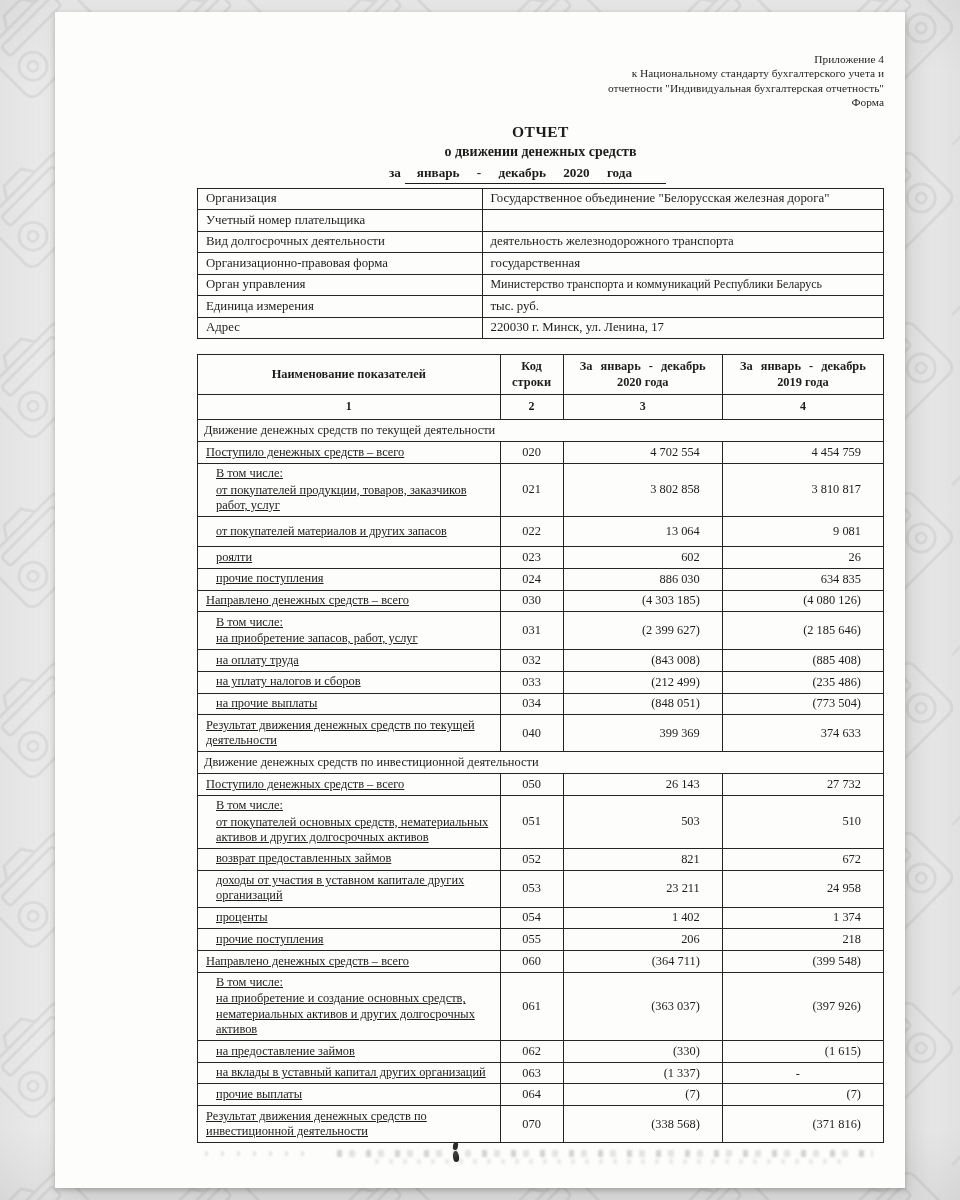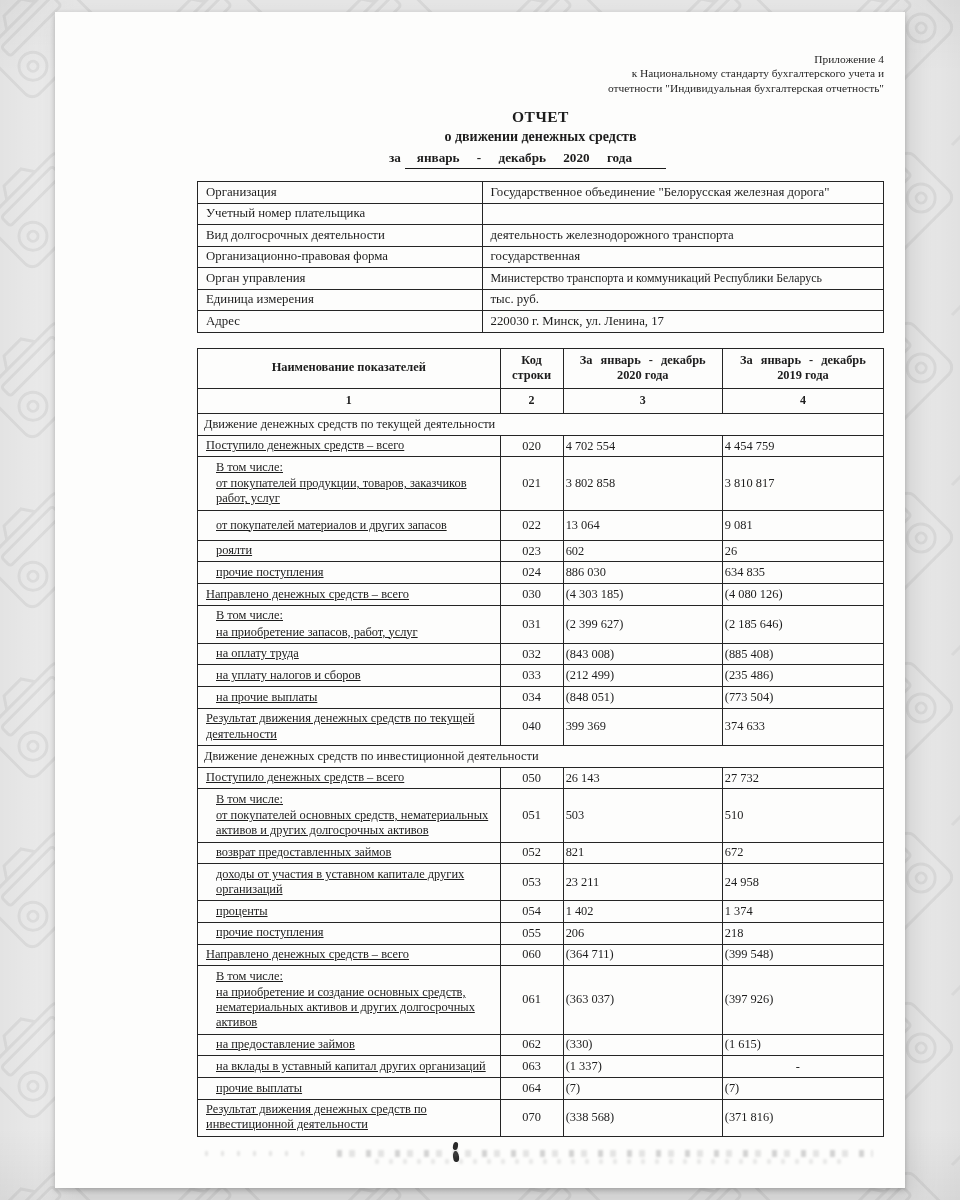--- a/index.html
+++ b/index.html
@@ -27,39 +27,39 @@
   .titles{margin-top:13px;text-align:center;}
   .t-main{font-size:15.5px;font-weight:bold;letter-spacing:.5px;}
   .t-sub{font-size:14px;font-weight:bold;margin-top:3px;}
   .t-period{font-size:13.2px;font-weight:bold;margin-top:5px;margin-right:26px;}
   .t-period .uline{
     display:inline-block;border-bottom:1.6px solid #1b1b1b;
     padding:0 34px 2px 12px;margin-left:4px;word-spacing:14px;
   }
   
   table{border-collapse:collapse;}
-  .org-table{width:100%;margin-top:12px;font-size:12.8px;table-layout:fixed;}
+  .org-table{width:100%;margin-top:4px;font-size:12.8px;table-layout:fixed;}
   .org-table td{border:1.6px solid #252525;padding:1.5px 8px;height:17.5px;line-height:15px;overflow:hidden;}
   .org-table .ol{width:39%;}
   .org-table .ov.sm{font-size:11.9px;}
   
   .main-table{width:100%;margin-top:15px;font-size:12.4px;table-layout:fixed;}
   .main-table th,.main-table td{border:1.5px solid #252525;vertical-align:middle;}
   .main-table thead th{font-weight:bold;text-align:center;padding:4px 4px;line-height:15.5px;}
   .hl{display:block;}
   .sp{word-spacing:5px;}
   .nums th{font-weight:normal;font-size:12px;padding:0 2px;height:16px;line-height:14px;}
   .c-name{width:44.1%;}.c-code{width:9.2%;}.c-2020{width:23.2%;}.c-2019{width:23.5%;}
   .sec{padding:2px 6px;line-height:15px;height:17px;}
   td.nm{text-align:left;padding:2.5px 2px 3px 8px;line-height:15.2px;text-decoration:underline;}
   td.nm.ind{padding-left:18px;}
   td.nm.sm{font-size:12.1px;}
   td.nm .pfx{margin-bottom:1px;}
   td.cd{text-align:center;padding:2px 2px;}
-  td.num{padding:2px 22px 2px 2px;}
+  td.num{text-align:right;padding:2px 22px 2px 2px;}
   td.num.dash{text-align:center;padding-right:12px;}
   tr.pad td{padding-top:7px;padding-bottom:7px;}
   
   .artifact{position:absolute;left:0;top:1128px;width:100%;height:32px;pointer-events:none;}
   .a-mark{position:absolute;left:396px;top:2px;width:9px;height:22px;filter:blur(.4px);}
   .a-mark::before,.a-mark::after{content:"";position:absolute;left:2px;width:5px;background:#2a2a2a;border-radius:50% 50% 45% 45%;}
   .a-mark::before{top:0;height:8px;transform:rotate(10deg);}
   .a-mark::after{top:9px;height:11px;width:6px;transform:rotate(-7deg);}
   .a-line1{position:absolute;left:282px;top:10px;width:536px;height:7px;opacity:.5;filter:blur(1.1px);
     background:repeating-linear-gradient(90deg,rgba(100,100,100,.55) 0 5px,transparent 5px 12px,rgba(130,130,130,.4) 12px 18px,transparent 18px 29px);}
@@ -94,20 +94,21 @@
   <div class="bg-shade"></div>
 </div>
 
 <div class="sheet">
   <div class="content">
 
     <div class="appendix">
       <div>Приложение 4</div>
       <div>к Национальному стандарту бухгалтерского учета и</div>
       <div>отчетности "Индивидуальная бухгалтерская отчетность"</div>
+      <div>Форма</div>
     </div>
 
     <div class="titles">
       <div class="t-main">ОТЧЕТ</div>
       <div class="t-sub">о движении денежных средств</div>
       <div class="t-period"><span>за</span><span class="uline">январь - декабрь 2020 года</span></div>
     </div>
 
     <table class="org-table">
       <tbody id="org-tbody">

